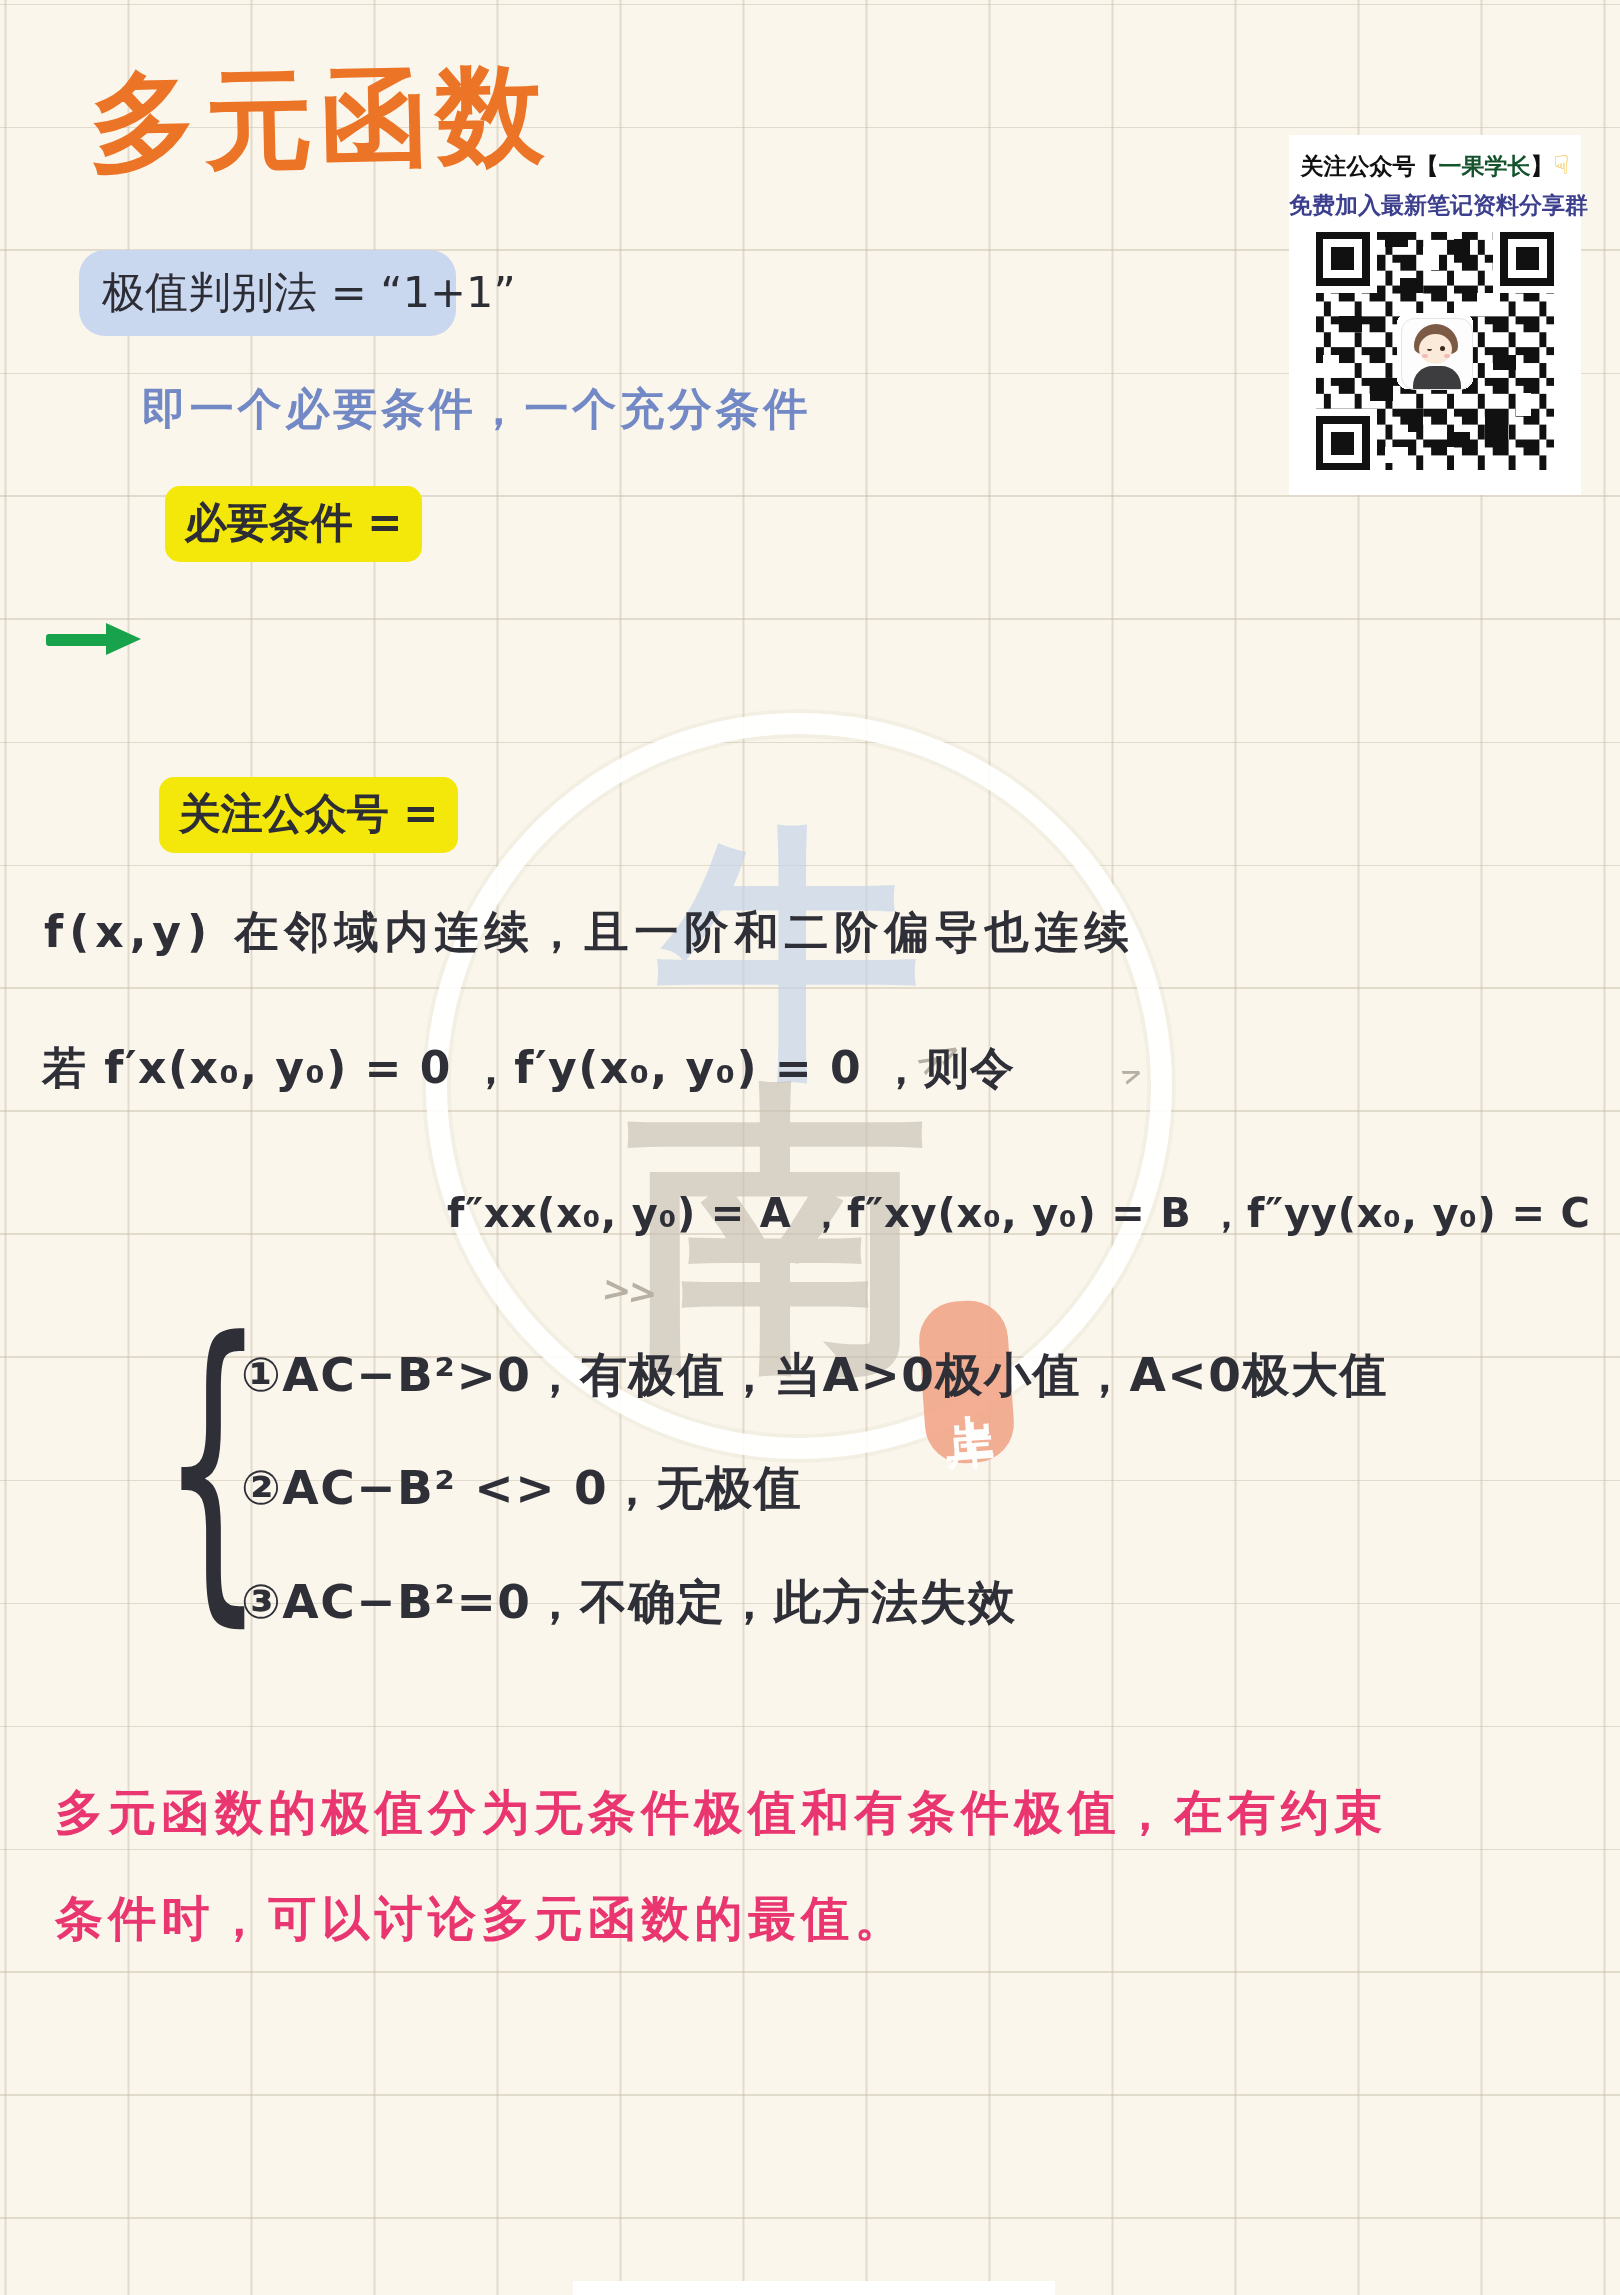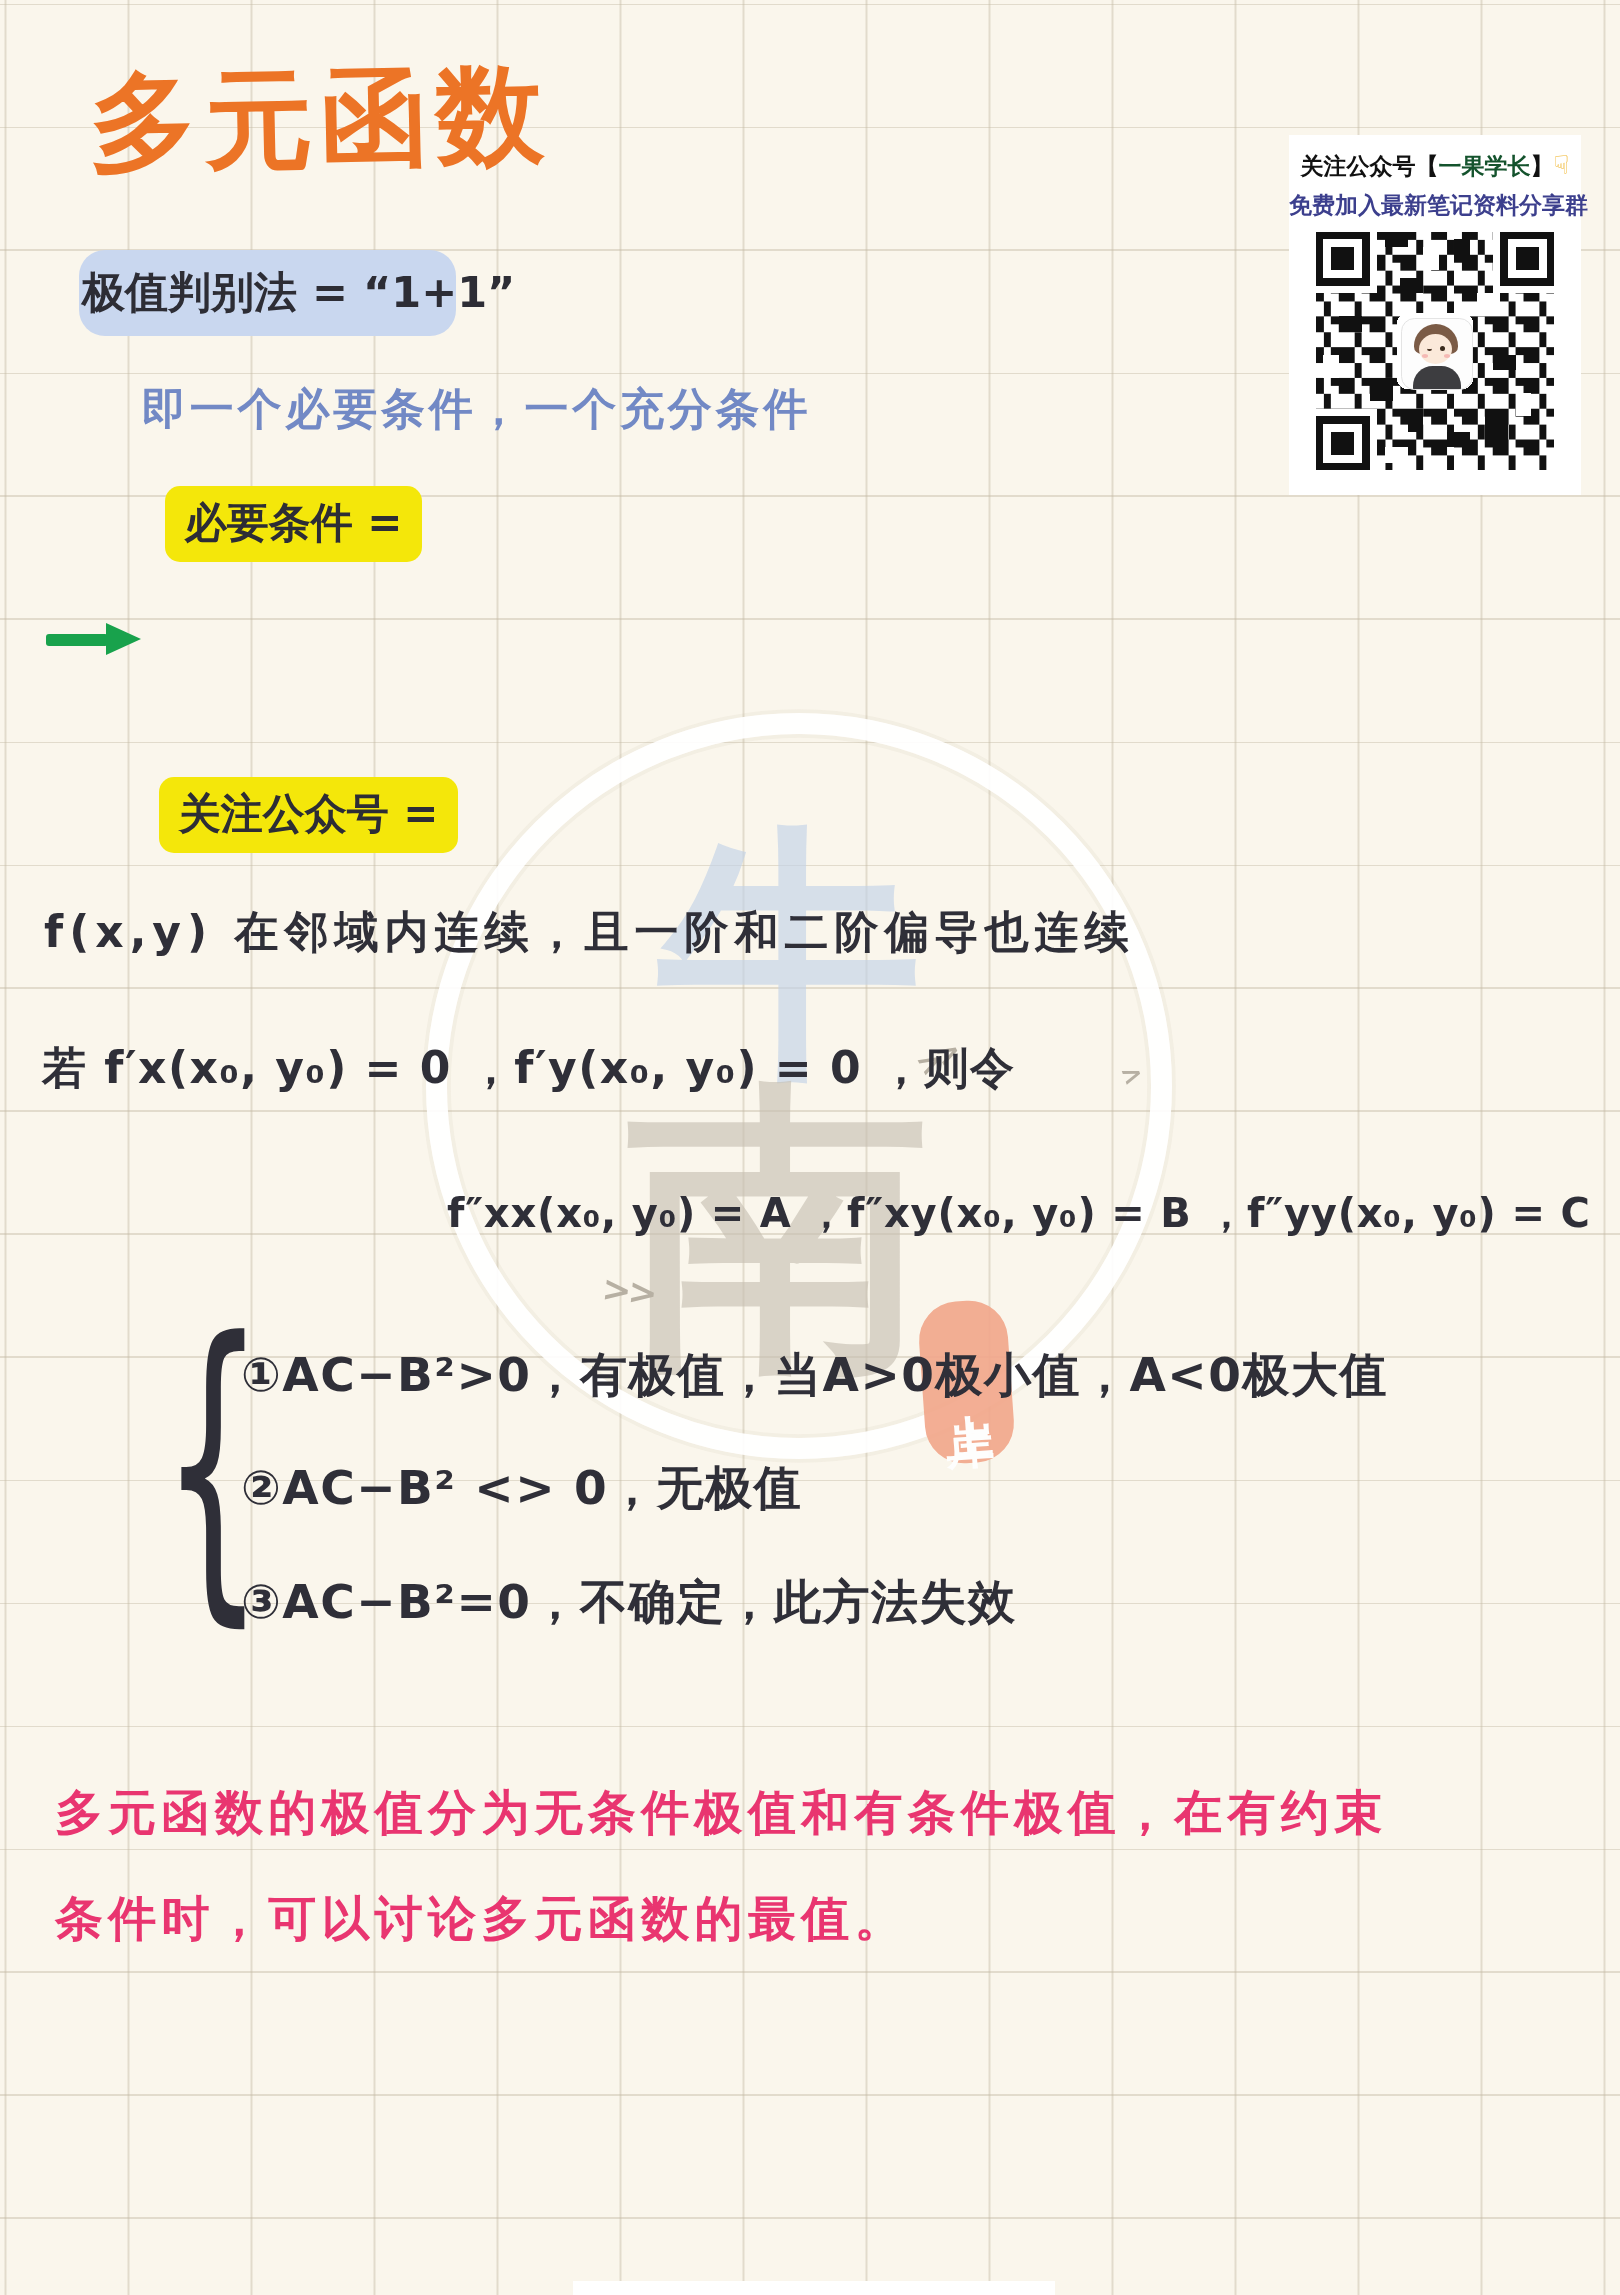--- a/index.html
+++ b/index.html
@@ -50,21 +50,21 @@
   .av-face{position:absolute;left:17.4px;top:15px;width:33px;height:30px;background:#fbe9da;border-radius:50%;}
   .av-eye1{position:absolute;left:25px;top:27px;width:4.5px;height:3px;border-bottom:2.3px solid #4a3526;border-radius:50%;}
   .av-eye2{position:absolute;left:38px;top:26.5px;width:5.3px;height:5.3px;background:#3a2a1c;border-radius:50%;}
   .av-blush{position:absolute;left:20.4px;top:35px;width:6px;height:3.8px;background:#f5b9b4;border-radius:50%;}
   .av-blush2{position:absolute;left:42px;top:35px;width:6px;height:3.8px;background:#f5b9b4;border-radius:50%;}
   .av-shirt{position:absolute;left:10.6px;top:47px;width:48px;height:23px;background:#3d3d40;border-radius:19.7px 19.7px 0 0;}
 
   
   .h-box{left:79px;top:250px;width:377px;height:86px;background:#c9d7ef;border-radius:26px;
     display:flex;align-items:center;}
-  .h-box span{margin-left:3px;font-size:43px;font-weight:bold;color:#2d2d35;white-space:nowrap;}
+  .h-box span{margin-left:23px;font-size:43px;font-weight:normal;color:#2d2d35;white-space:nowrap;}
   .subtitle{left:142px;top:380px;font-size:44px;font-weight:bold;color:#7289c5;letter-spacing:3.8px;}
   .ylabel{background:#f4e70a;padding:9px 19.7px 10.6px 19.7px;font-size:42px;font-weight:bold;color:#2d2d35;white-space:nowrap;border-radius:15px;}
   .nec-label{left:165px;top:486px;}
   .suf-label{left:159px;top:777px;}
 
   
   .ink{color:#2f2f38;font-weight:bold;}
   .nec-line{left:29px;top:623px;display:flex;align-items:center;font-size:42px;}
   .nec-line .txt{letter-spacing:0.8px;}
   .arrow{width:95px;height:33px;position:relative;margin:0 19.7px 0 16.7px;flex:0 0 auto;}

